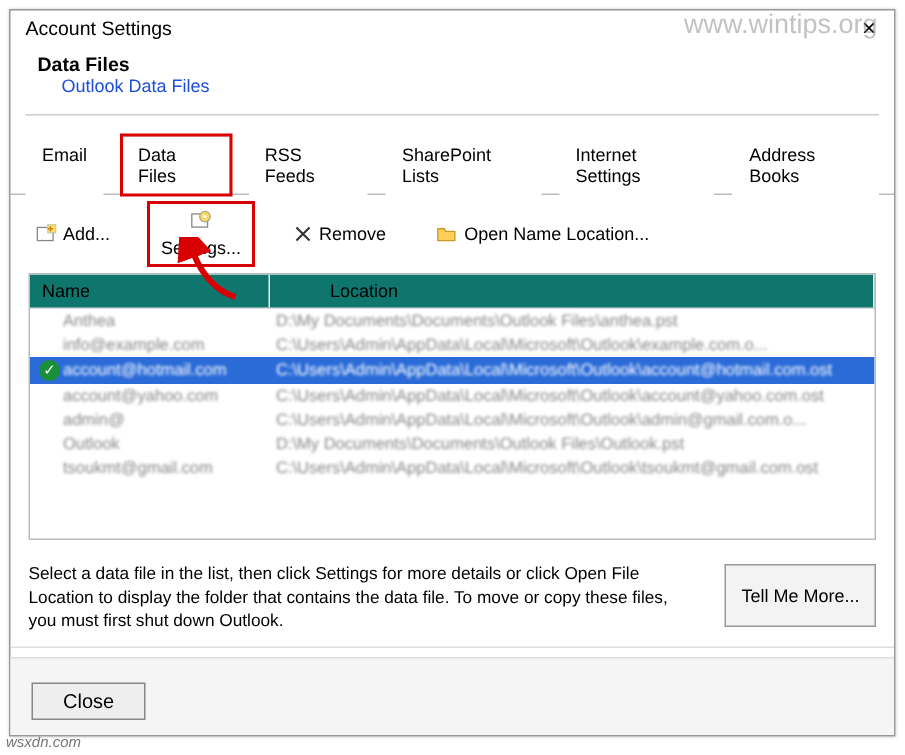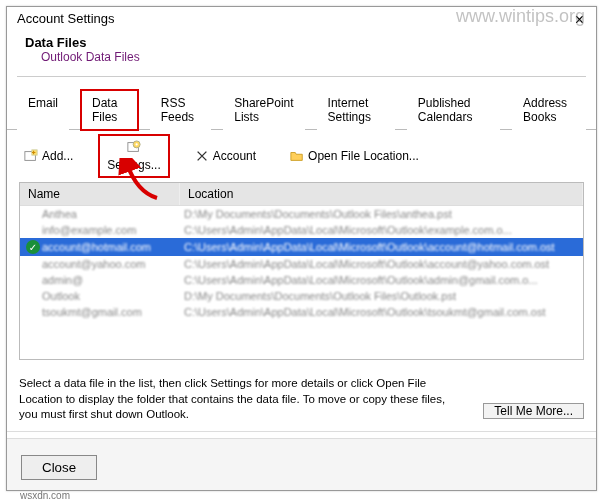--- a/index.html
+++ b/index.html
@@ -17,44 +17,45 @@
       top: 6px;
       right: 18px;
       font-size: 18px;
       color: rgba(120,120,120,0.45);
       font-family: Arial, sans-serif;
       pointer-events: none;
       z-index: 100;
     }
     .wsxdn {
       position: absolute;
-      bottom: 2px; left: 20px;
+      bottom: 2px; left: 4px;
       font-size: 10px;
       color: #777;
+      font-style: italic;
     }
     .dialog {
       position: absolute;
       left: 6px; top: 6px; right: 6px; bottom: 12px;
       border: 1px solid #999;
       background: #fff;
       box-shadow: 0 0 2px rgba(0,0,0,.2);
       display: flex;
       flex-direction: column;
     }
     .titlebar {
       display: flex;
       justify-content: space-between;
       align-items: flex-start;
       padding: 4px 8px 2px 10px;
     }
     .title { font-size: 13px; }
     .close-x { font-size: 16px; cursor: pointer; padding: 0 4px; }
     .subheader { padding: 4px 18px 8px 18px; }
     .sub1 { font-weight: bold; font-size: 13px; }
-    .sub2 { font-size: 12px; padding-left: 16px; color: #701a75; }
+    .sub2 { font-size: 12px; padding-left: 16px; color: #1d4ed8; }
     .divider { border-top: 1px solid #ccc; margin: 4px 10px 0 10px; }
     .tabs {
       display: flex;
       gap: 12px;
       padding: 12px 10px 0 10px;
       border-bottom: 1px solid #bbb;
     }
     .tab {
       padding: 5px 10px;
       border: 1px solid transparent;
@@ -101,30 +102,30 @@
       z-index: 50;
     }
     .listbox {
       margin: 0 12px 8px 12px;
       border: 1px solid #bbb;
       height: 178px;
       overflow: hidden;
     }
     .listhead {
       display: flex;
-      background: #e5e5e5;
+      background: #0f766e;
       border-bottom: 1px solid #ddd;
     }
     .col {
       padding: 4px 8px;
       font-size: 12px;
       border-right: 1px solid #eee;
     }
     .col-name { width: 160px; }
-    .col-loc { flex: 1; }
+    .col-loc { flex: 1; margin-left: 32px; }
     .row {
       display: flex;
       font-size: 11px;
       padding: 2px 0 2px 4px;
       align-items: center;
       color: #888;
       white-space: nowrap;
       overflow: hidden;
     }
     .row .chk { width: 18px; text-align: center; }
@@ -144,24 +145,23 @@
       display: flex;
       padding: 8px 12px;
       gap: 20px;
       align-items: flex-start;
       border-bottom: 1px solid #ddd;
     }
     .footer-text { font-size: 11.5px; line-height: 1.35; flex: 1; }
     .btn {
       border: 1px solid #999;
       background: #f3f3f3;
-      padding: 0 10px;
+      padding: 13px 10px;
       cursor: pointer;
       font-size: 12px;
-      margin-top: 27px;
     }
     .close-area {
       display: flex;
       justify-content: flex-start;
       padding: 16px 14px 10px;
       background: #f5f5f5;
       border-top: 1px solid #ddd;
       margin-top: auto;
     }
     .close-btn {
@@ -190,21 +190,20 @@
   </div>
 
   <div class="divider"></div>
 
   <div class="tabs">
     <div class="tab">Email</div>
     <div class="tab active highlight">Data Files</div>
     <div class="tab">RSS Feeds</div>
     <div class="tab">SharePoint Lists</div>
     <div class="tab">Internet Settings</div>
-    <div class="tab">Published Calendars</div>
     <div class="tab">Address Books</div>
   </div>
 
   <div class="toolbar">
     <div class="tbtn">
       <span class="ticon">
         <svg viewBox="0 0 16 16">
             <rect x="1" y="3" width="12" height="10" fill="#fff" stroke="#888"></rect>
             <rect x="9" y="1" width="6" height="6" fill="#ffe070" stroke="#cc9"></rect>
             <path d="M11 2v4M9 4h4" stroke="#cc8800" stroke-width="1.2"></path>
@@ -233,30 +232,30 @@
       <path d="M40,40 Q20,34 10,6" stroke="#d80000" stroke-width="4" fill="none" marker-end="url(#ah)"></path>
     </svg>
 
 
     <div class="tbtn">
       <span class="ticon">
         <svg viewBox="0 0 16 16">
             <path d="M3 3l10 10M13 3L3 13" stroke="#333" stroke-width="1.6"></path>
           </svg>
       </span>
-      <span>Account</span>
+      <span>Remove</span>
     </div>
 
     <div class="tbtn">
       <span class="ticon">
         <svg viewBox="0 0 16 16">
             <path d="M1 4h5l1 2h7v7H1z" fill="#ffcf5a" stroke="#c99a20"></path>
           </svg>
       </span>
-      <span>Open File Location...</span>
+      <span>Open Name Location...</span>
     </div>
   </div>
 
   <div class="listbox">
     <div class="listhead">
       <div class="col col-name">Name</div>
       <div class="col col-loc">Location</div>
     </div>
 
     <div class="row">

